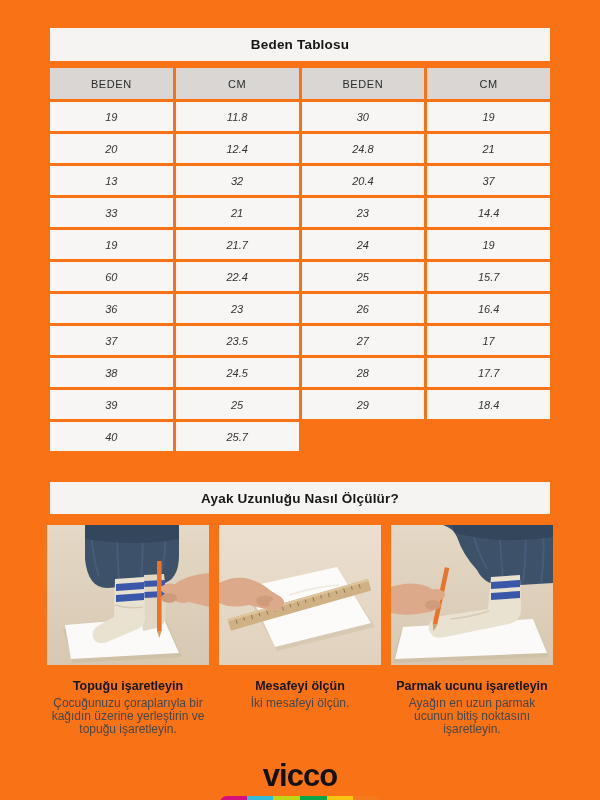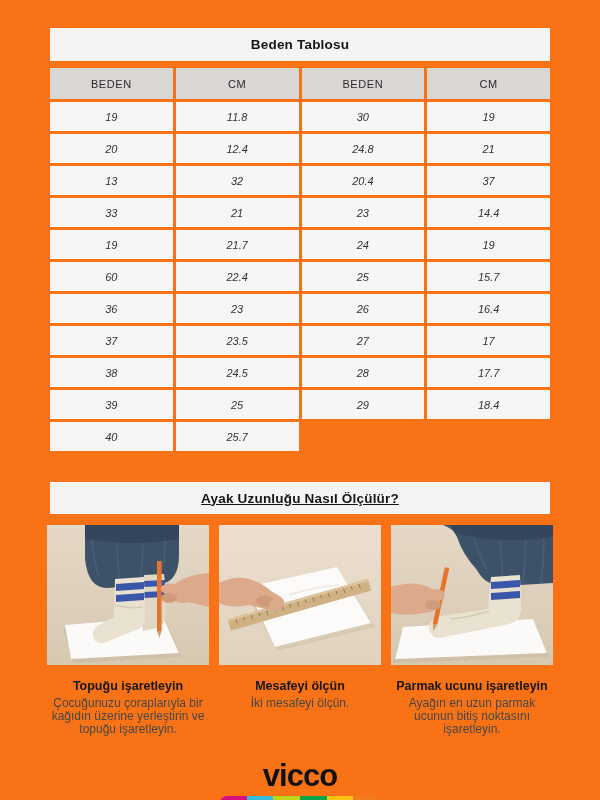--- a/index.html
+++ b/index.html
@@ -6,21 +6,21 @@
   html,body { background:#ffffff; }
   body { width:600px; font-family:"Liberation Sans", sans-serif; color:var(--text,#1d1d1d); }
   .page { position:relative; width:600px; height:800px; overflow:hidden; background:#f97316; }
 
   .section-bar {
     margin:0 50px; height:33px; background:var(--section-bg,#f5f4f2);
     display:flex; align-items:center; justify-content:center;
     font-weight:700; font-size:13.5px; letter-spacing:.2px; color:#161616;
   }
   .bar-top { margin-top:28px; }
-  .bar-measure { margin-top:31px; height:32px;text-decoration:underline; }
+  .bar-measure { margin-top:31px; height:32px; }
 
   .grid-table {
     margin:7px 50px 0; display:grid; grid-template-columns:repeat(4,1fr); gap:3px;
   }
   .grid-table .th {
     background:var(--th-bg,#d9d6d3); height:31px;
     display:flex; align-items:center; justify-content:center;
     font-size:11px; letter-spacing:.6px; color:#2a2a2a;
   }
   .grid-table .td {

